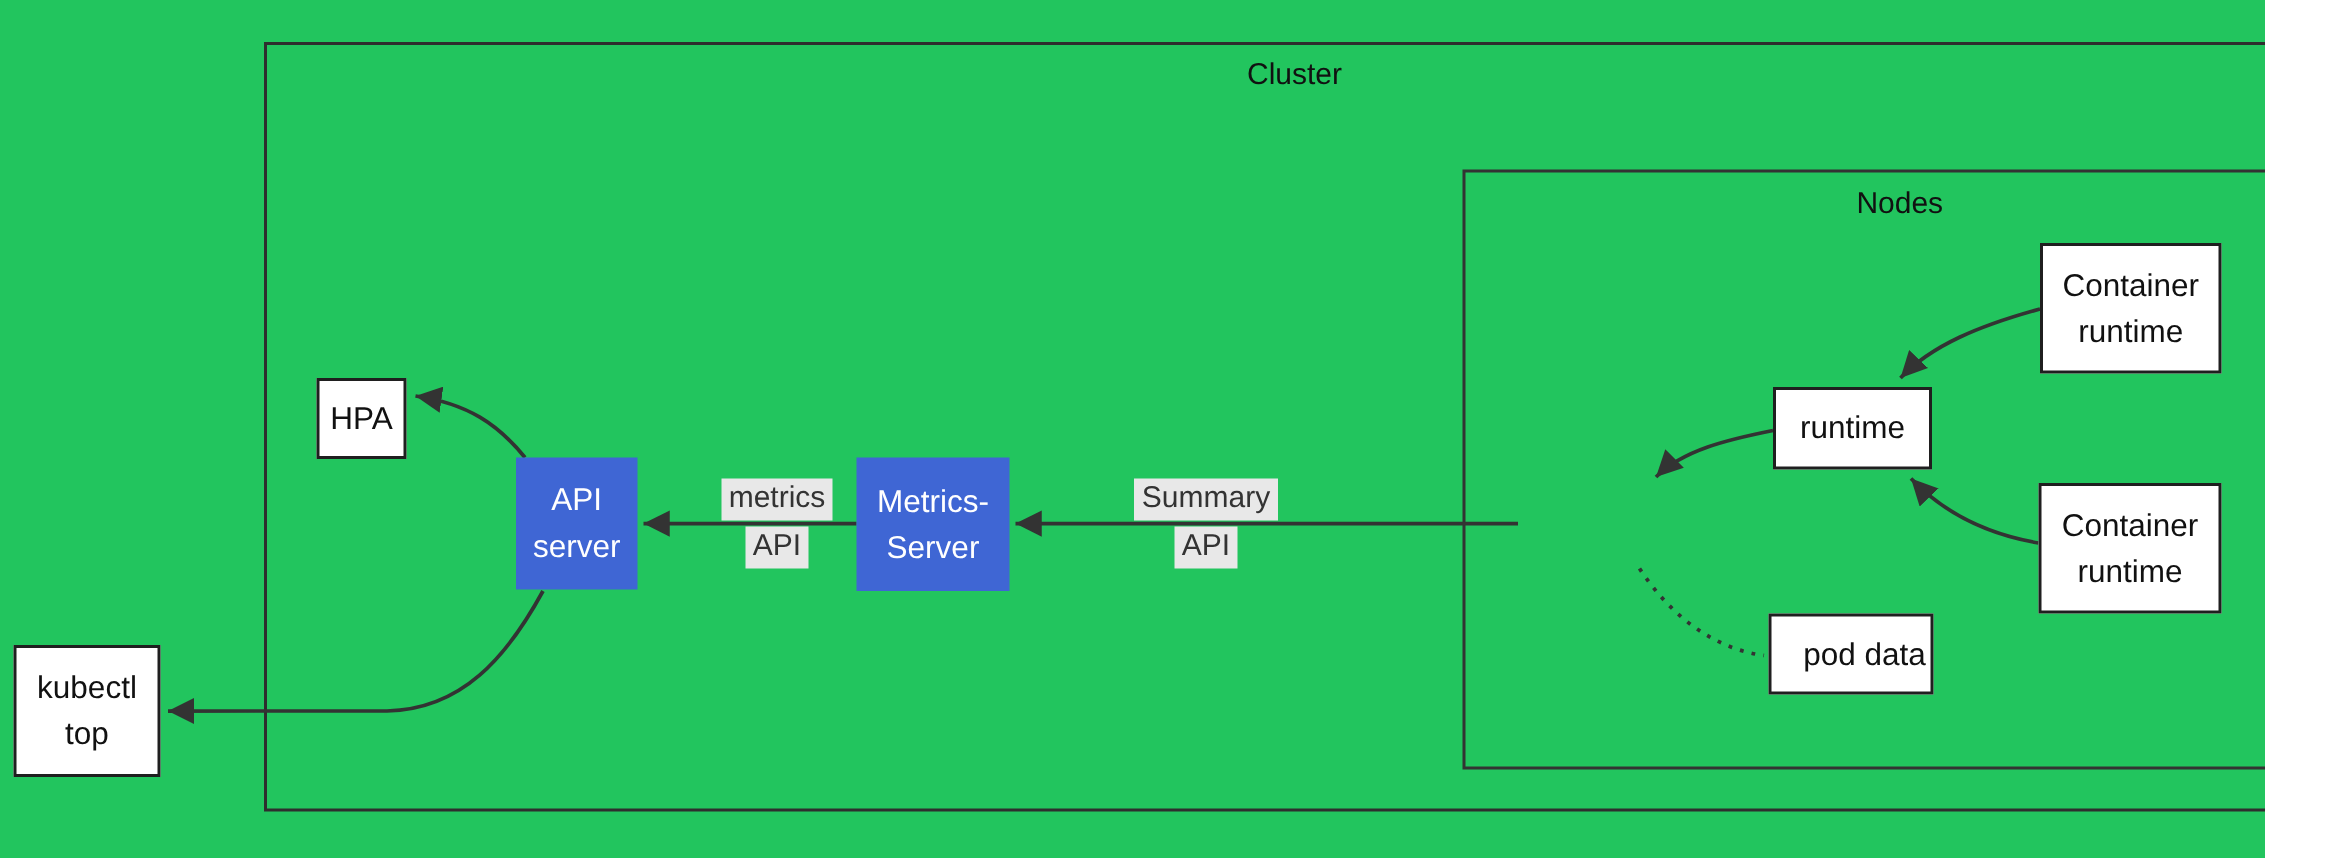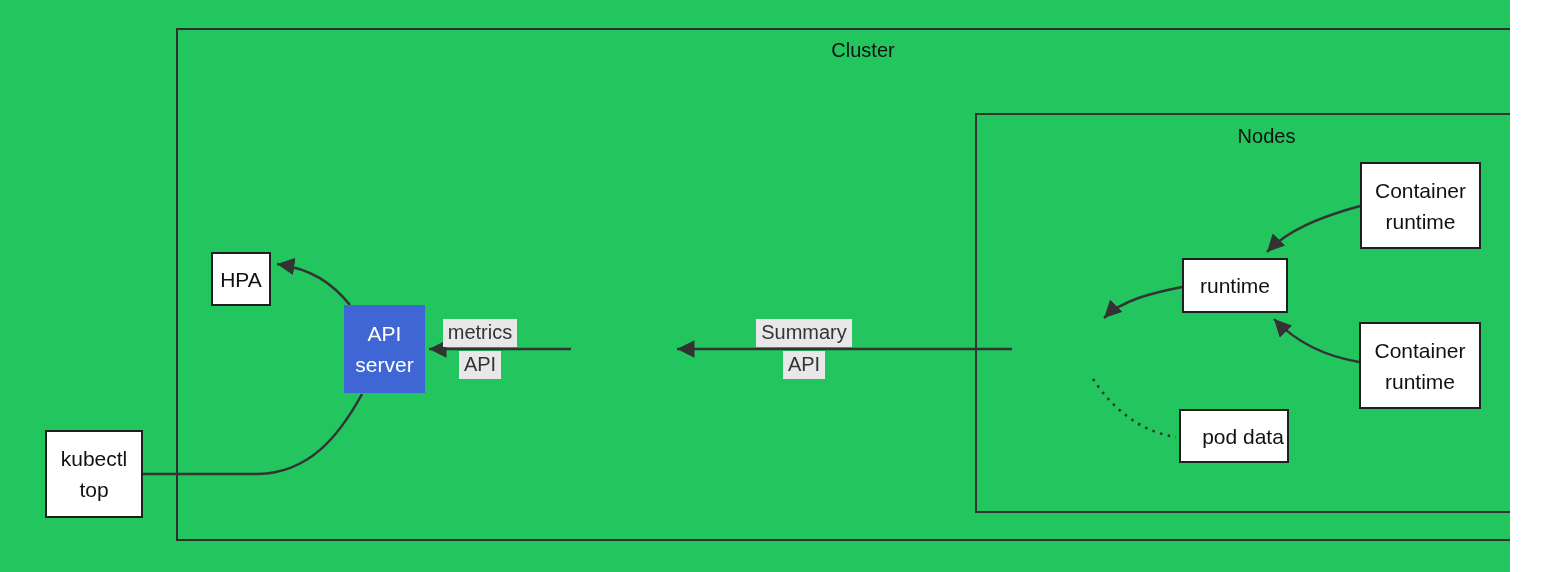--- a/index.html
+++ b/index.html
@@ -106,51 +106,55 @@
     <path class="edge" d="M 1360 206 C 1320 217, 1288 230, 1267 252" marker-end="url(#arrow)"></path>
     <path class="edge" d="M 1359 362 C 1324 356, 1296 342, 1274 319" marker-end="url(#arrow)"></path>
     <path class="edge" d="M 1182 287 C 1152 293, 1122 300, 1104 318" marker-end="url(#arrow)"></path>
     <path class="edge dotted" d="M 1093 379 C 1112 408, 1140 432, 1176 437"></path>
   </svg>
 
   <div class="node" style="left:211px; top:252px; width:60px; height:54px;">
     <span>HPA</span>
   </div>
 
-  <div class="node" style="left:9px; top:430px; width:98px; height:88px;margin-left:36px;">
+  <div class="node" style="left:9px; top:430px; width:98px; height:88px;">
     <span>kubectl</span>
     <span>top</span>
   </div>
 
   <div class="node blue" style="left:344px; top:305px; width:81px; height:88px;">
     <span>API</span>
     <span>server</span>
   </div>
 
+  <div class="node blue" style="left:571px; top:305px; width:102px; height:89px;">
+    <span>Metrics-</span>
+    <span>Server</span>
+  </div>
 
 
   <div class="node" style="left:1182px; top:258px; width:106px; height:55px;">
     <span>runtime</span>
   </div>
 
   <div class="node" style="left:1360px; top:162px; width:121px; height:87px;">
     <span>Container</span>
     <span>runtime</span>
   </div>
 
   <div class="node" style="left:1359px; top:322px; width:122px; height:87px;">
     <span>Container</span>
     <span>runtime</span>
   </div>
 
   <div class="node" style="left:1179px; top:409px; width:110px; height:54px;padding-left:18px;">
     <span>pod data</span>
   </div>
 
-  <div class="edge-label" style="left:420px; top:319px; width:120px;">
+  <div class="edge-label" style="left:458px; top:319px; width:120px;">
     <span>metrics</span>
     <span>API</span>
   </div>
 
   <div class="edge-label" style="left:744px; top:319px; width:120px;">
     <span>Summary</span>
     <span>API</span>
   </div>
 
 </div>

